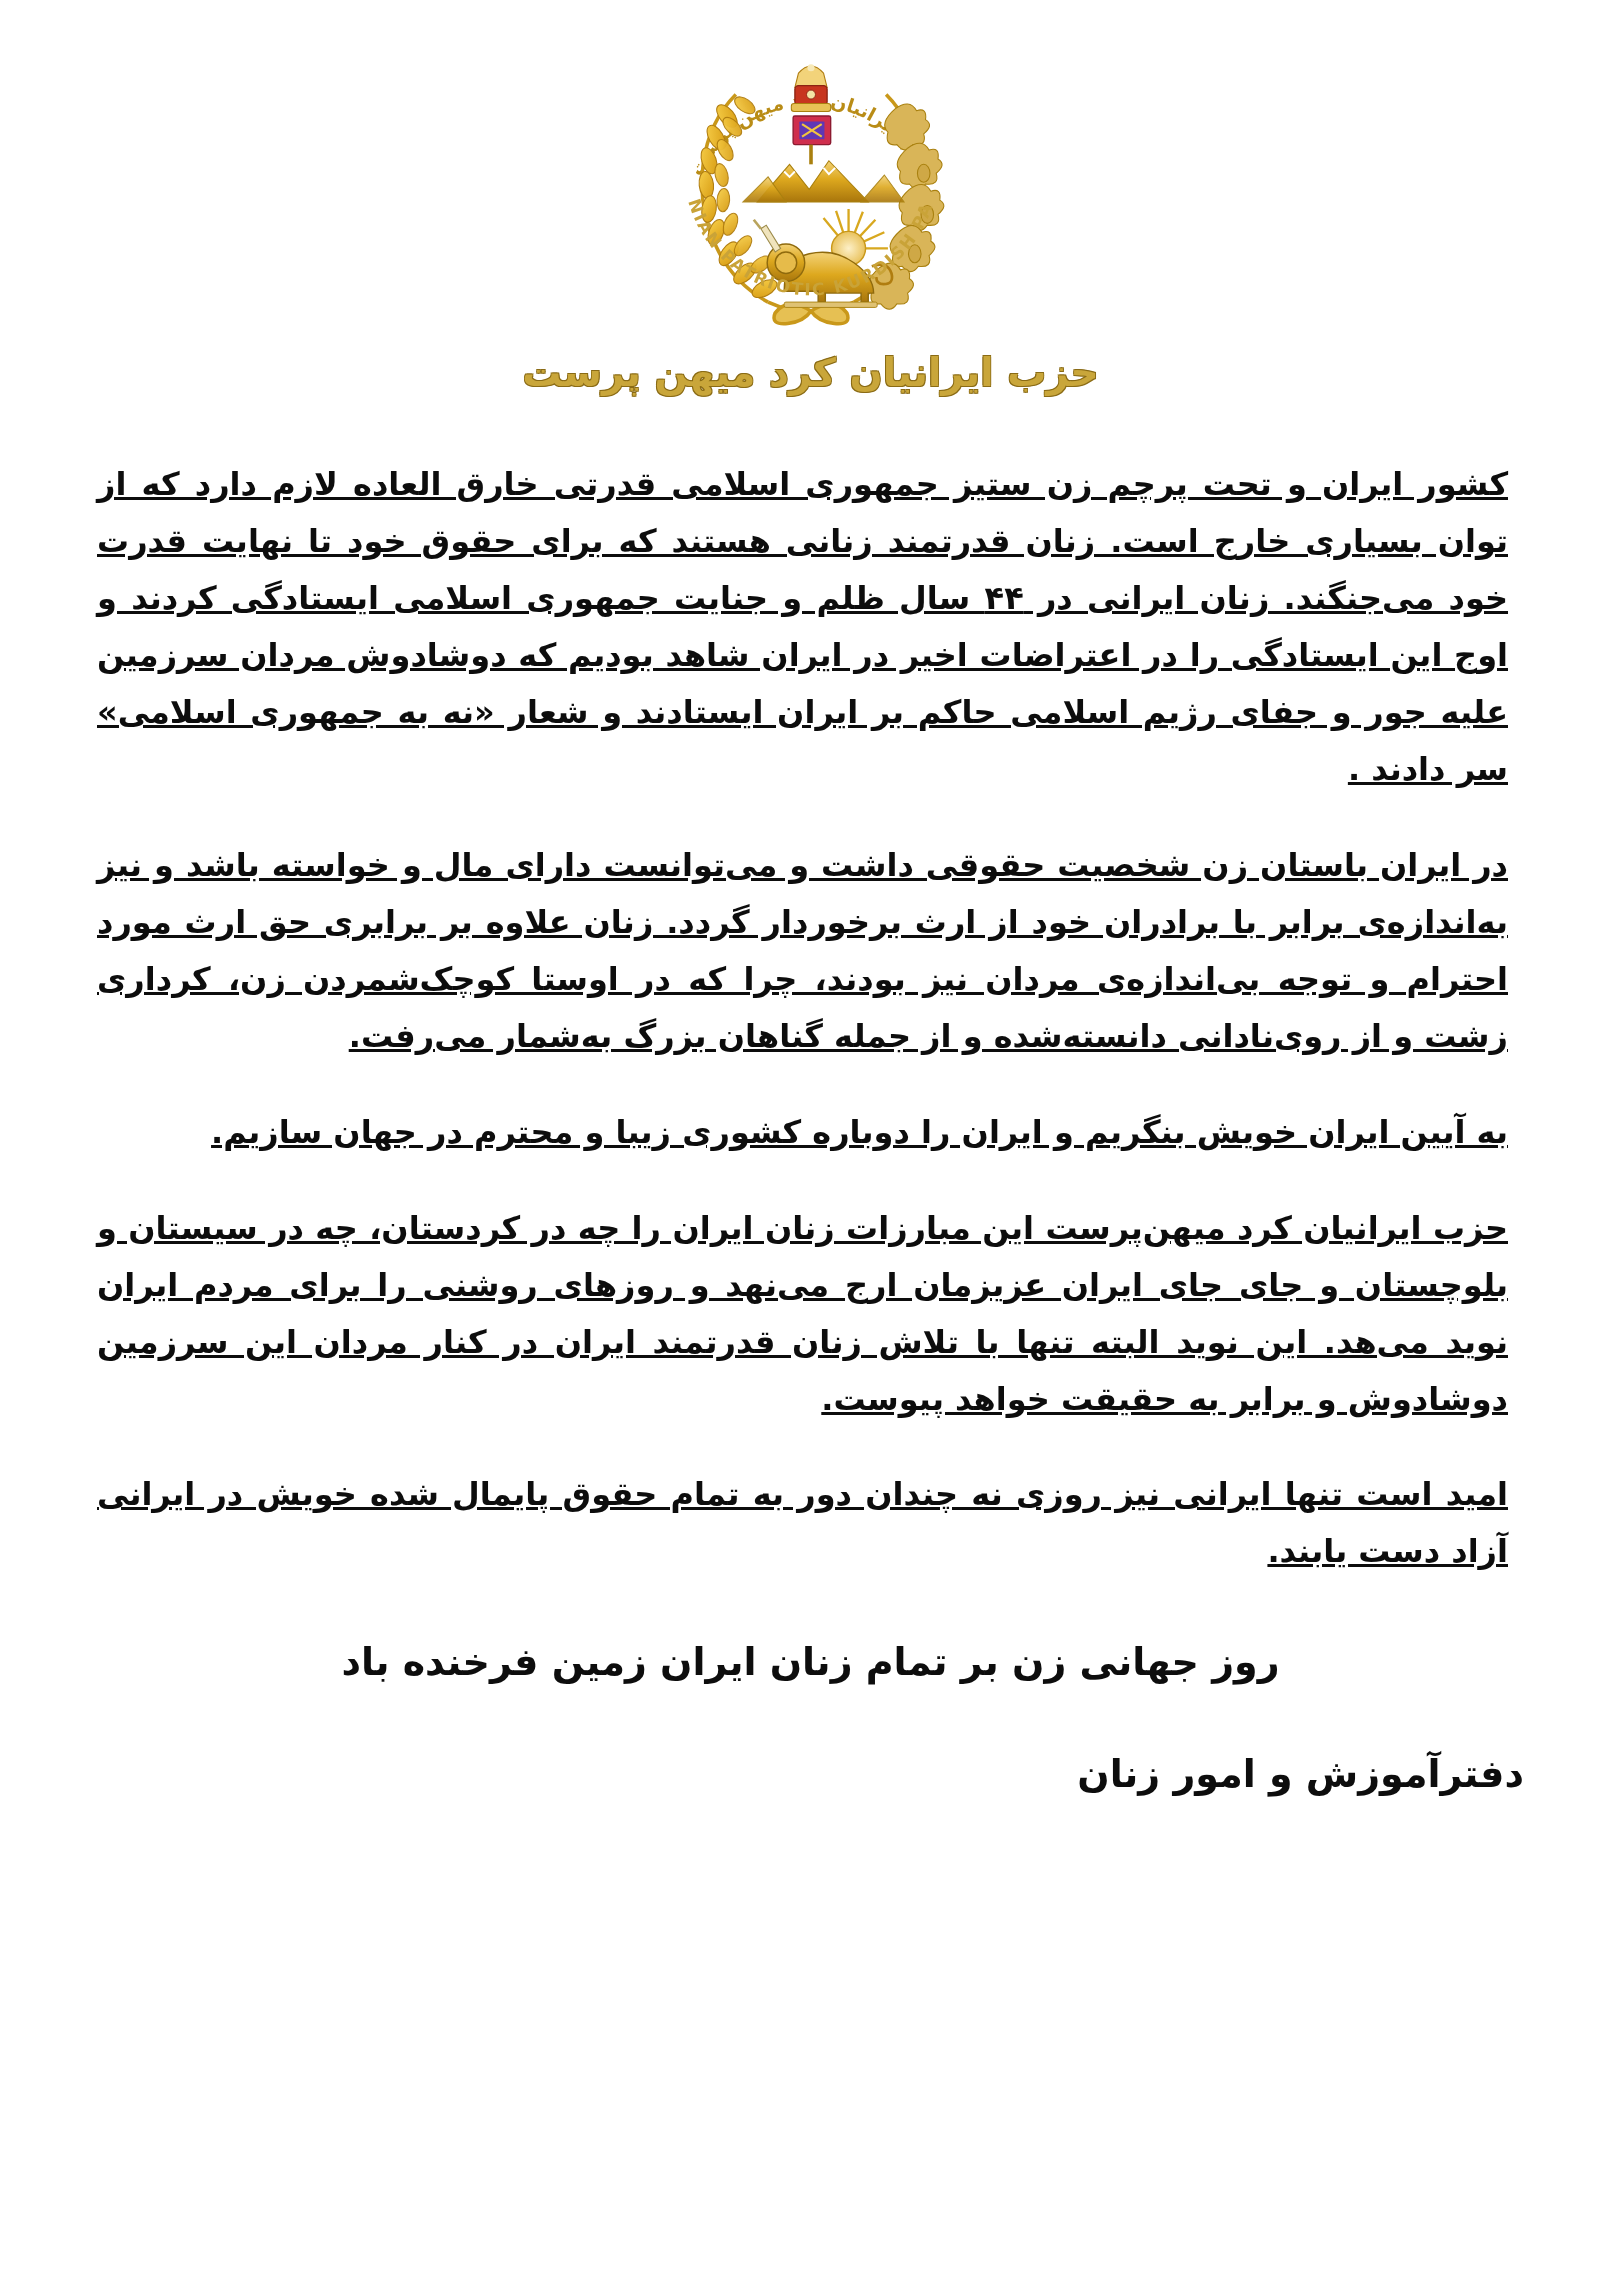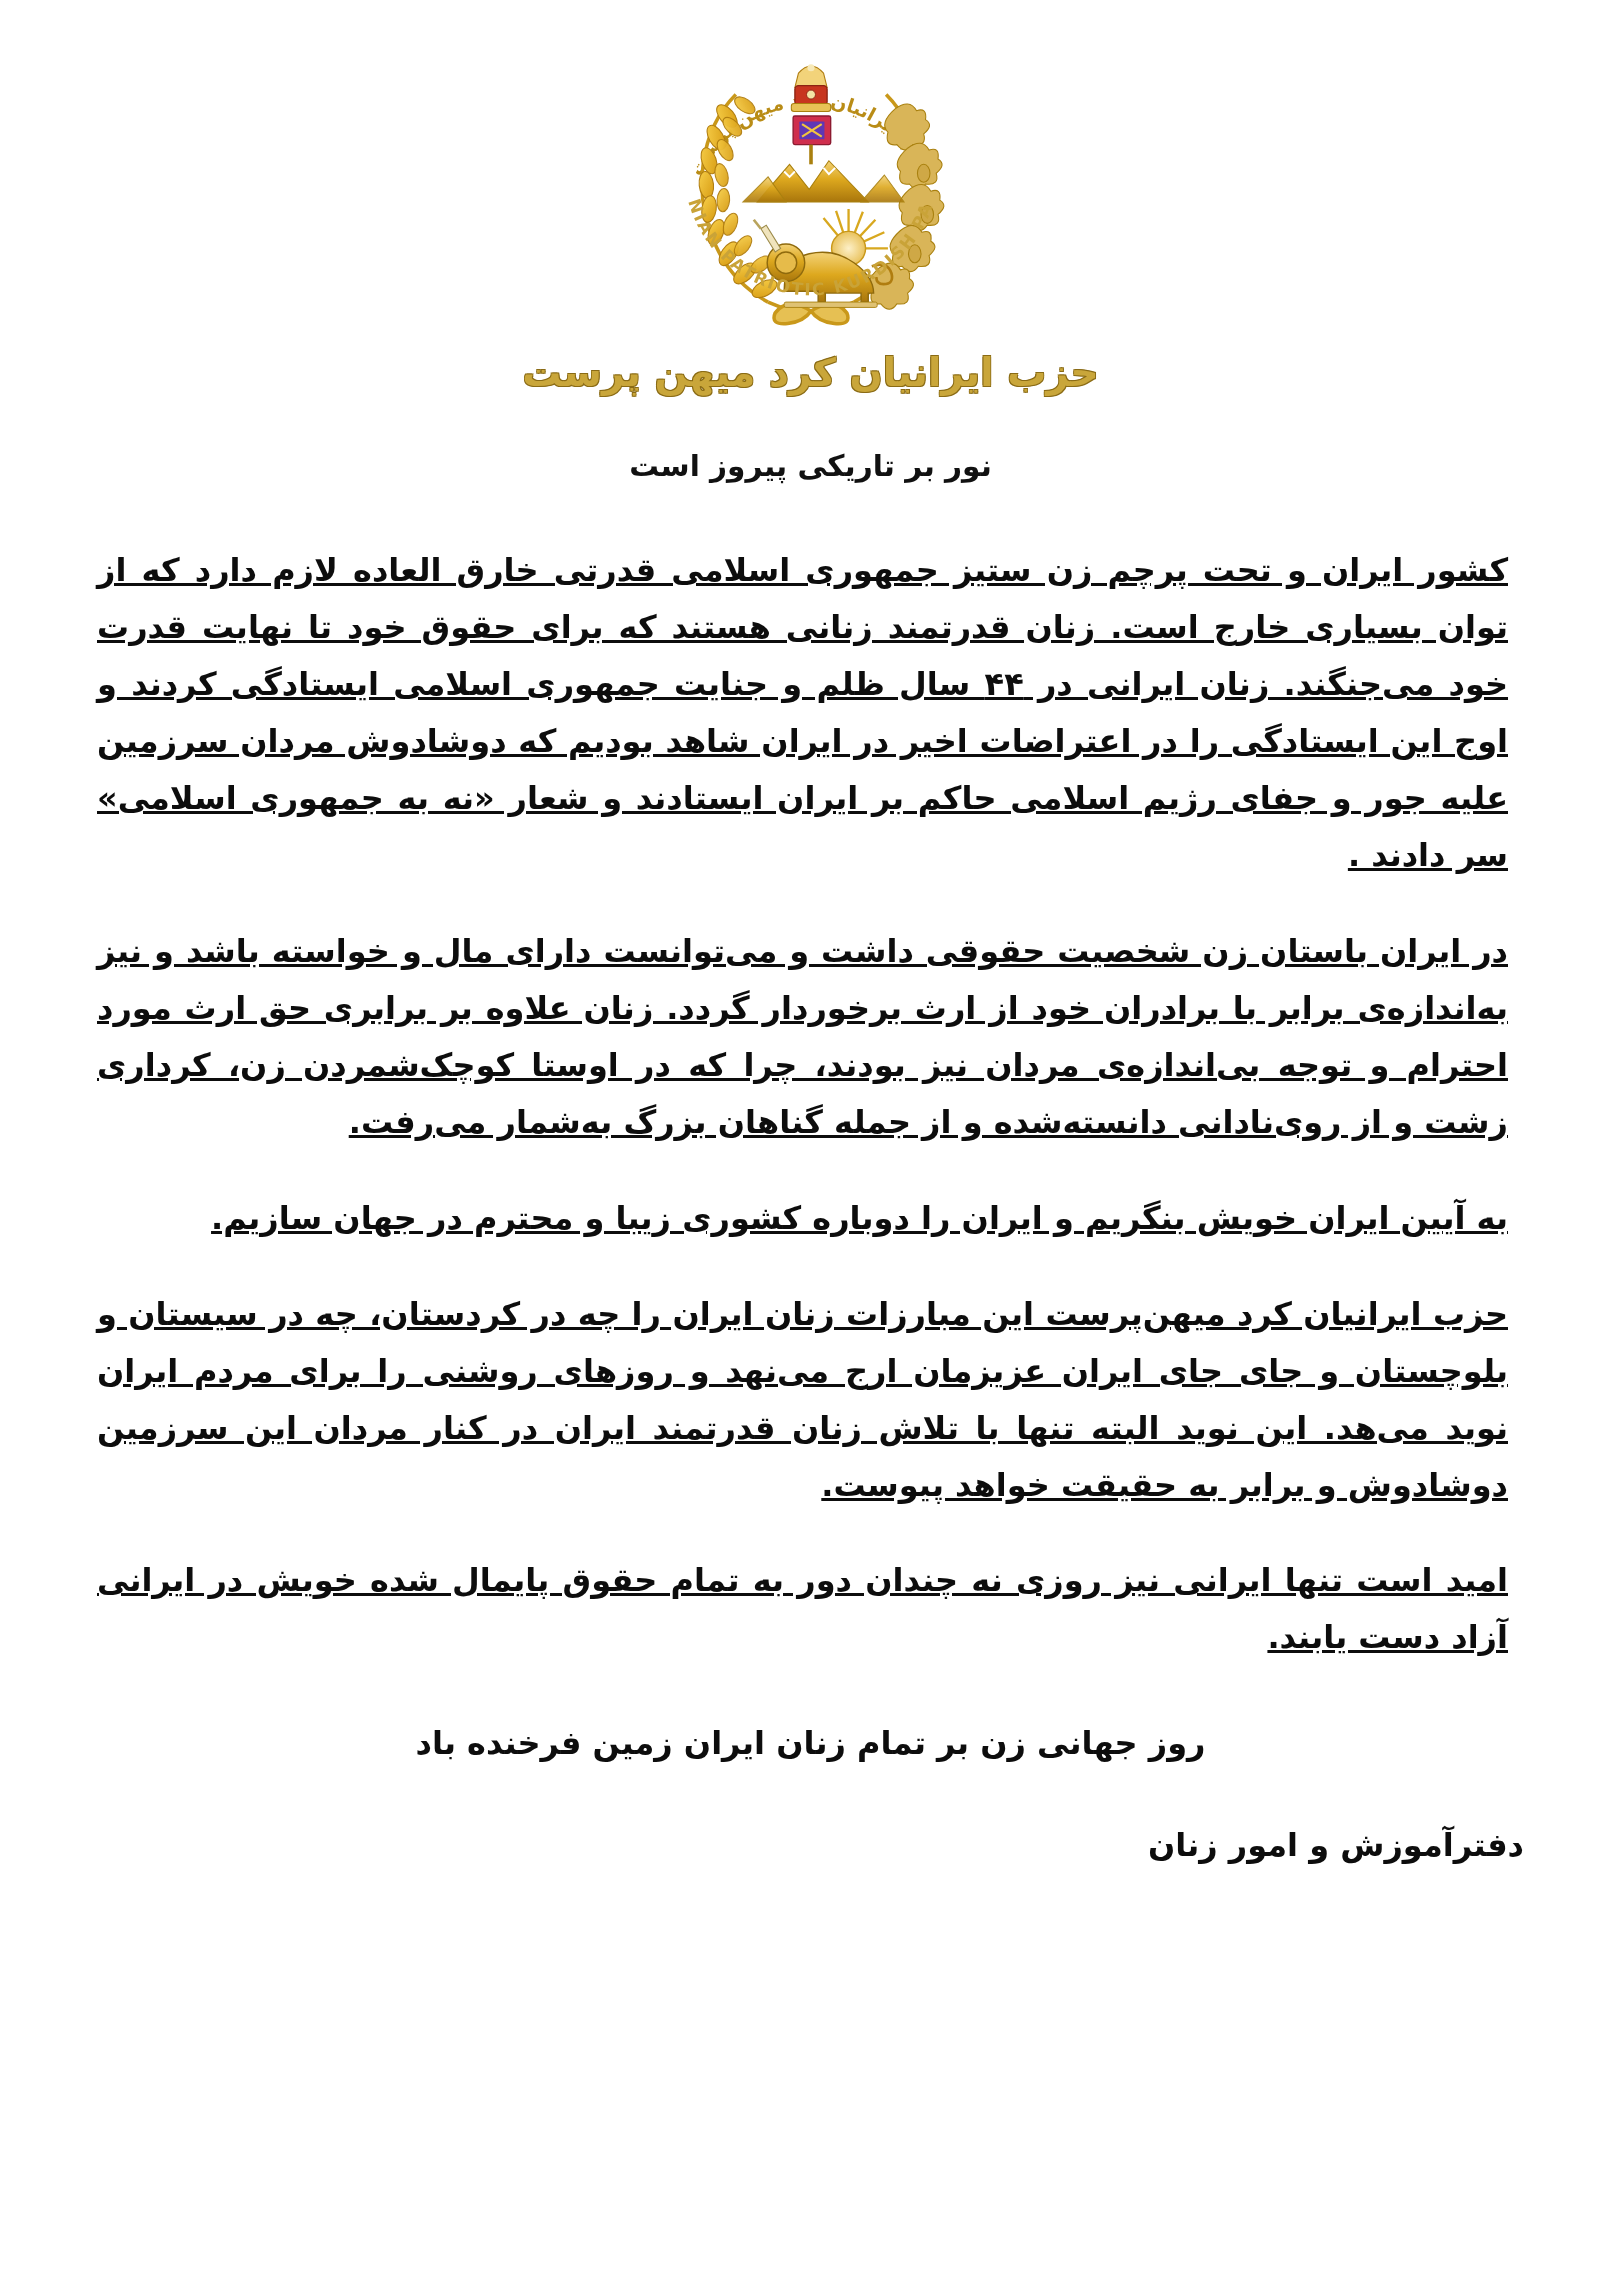--- a/index.html
+++ b/index.html
@@ -71,21 +71,21 @@
     text-decoration: underline;
   }
   .para:last-child { margin-bottom: 0; }
 
   .closing-block {
     margin: 50px 97px 0 97px;
     direction: rtl;
     text-align: center;
   }
   .closing-line {
-    font-size: 32px;
+    font-size: 38px;
     font-weight: bold;
     color: #0d0d0d;
     line-height: 1.7;
     margin: 0 0 47px 0;
   }
   .closing-line:last-child { margin-bottom: 0; text-align: right; }
 </style>
 </head>
 <body>
 
@@ -211,21 +211,20 @@
         <rect x="150" y="312" width="104" height="6" rx="2" fill="#dfc273" stroke="#a9800f" stroke-width="1"></rect>
 
         <text font-family="DejaVu Sans, sans-serif" font-size="19" font-weight="bold" fill="#c9a338" letter-spacing="2.4">
           <textPath href="#arcBottom" startOffset="50%" text-anchor="middle">IRANIAN PATRIOTIC KURDISH PARTY</textPath>
         </text>
       </svg>
     </div>
 
     <div class="party-name">حزب ایرانیان کرد میهن پرست</div>
 
-    <div class="subtitle">نور بر تاریکی پیروز است</div>
   </div>
 
   <div class="body-block">
     <p class="para">کشور ایران و تحت پرچم زن ستیز جمهوری اسلامی قدرتی خارق العاده لازم دارد که از توان بسیاری خارج است. زنان قدرتمند زنانی هستند که برای حقوق خود تا نهایت قدرت خود می‌جنگند. زنان ایرانی در ۴۴ سال ظلم و جنایت جمهوری اسلامی ایستادگی کردند و اوج این ایستادگی را در اعتراضات اخیر در ایران شاهد بودیم که دوشادوش مردان سرزمین علیه جور و جفای رژیم اسلامی حاکم بر ایران ایستادند و شعار «نه به جمهوری اسلامی» سر دادند .</p>
     <p class="para">در ایران باستان زن شخصیت حقوقی داشت و می‌توانست دارای مال و خواسته باشد و نیز به‌اندازه‌ی برابر با برادران خود از ارث برخوردار گردد. زنان علاوه بر برابری حق ارث مورد احترام و توجه بی‌اندازه‌ی مردان نیز بودند، چرا که در اوستا کوچک‌شمردن زن، کرداری زشت و از روی‌نادانی دانسته‌شده و از جمله گناهان بزرگ به‌شمار می‌رفت.</p>
     <p class="para">به آیین ایران خویش بنگریم و ایران را دوباره کشوری زیبا و محترم در جهان سازیم.</p>
     <p class="para">حزب ایرانیان کرد میهن‌پرست این مبارزات زنان ایران را چه در کردستان، چه در سیستان و بلوچستان و جای جای ایران عزیزمان ارج می‌نهد و روزهای روشنی را برای مردم ایران نوید می‌هد. این نوید البته تنها با تلاش زنان قدرتمند ایران در کنار مردان این سرزمین دوشادوش و برابر به حقیقت خواهد پیوست.</p>
     <p class="para">امید است تنها ایرانی نیز روزی نه چندان دور به تمام حقوق پایمال شده خویش در ایرانی آزاد دست یابند.</p>
   </div>
 

